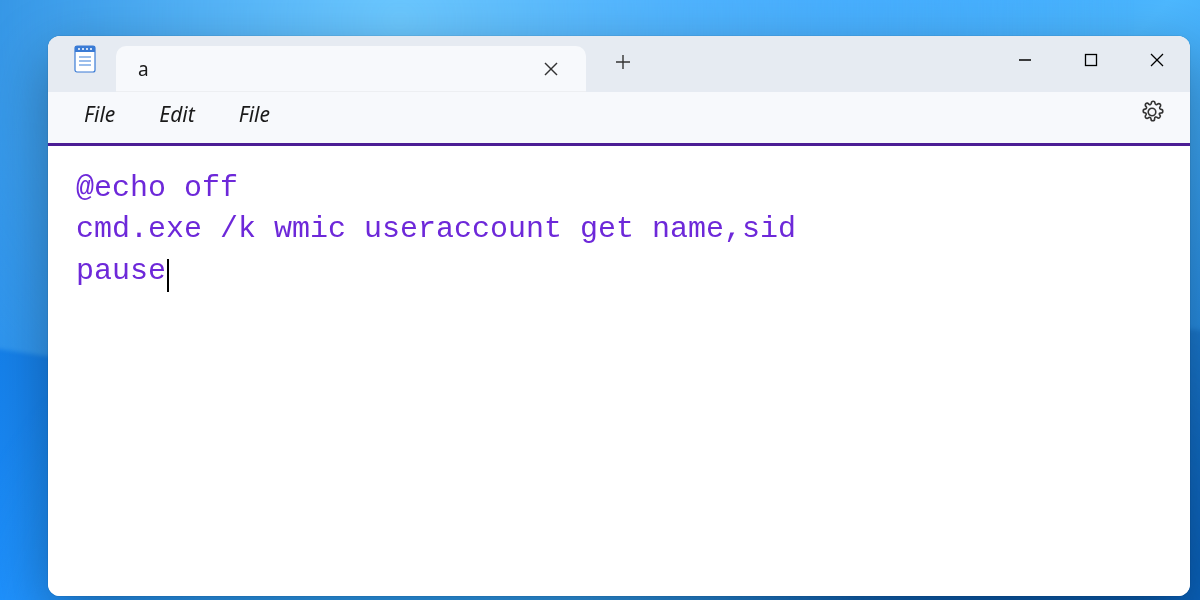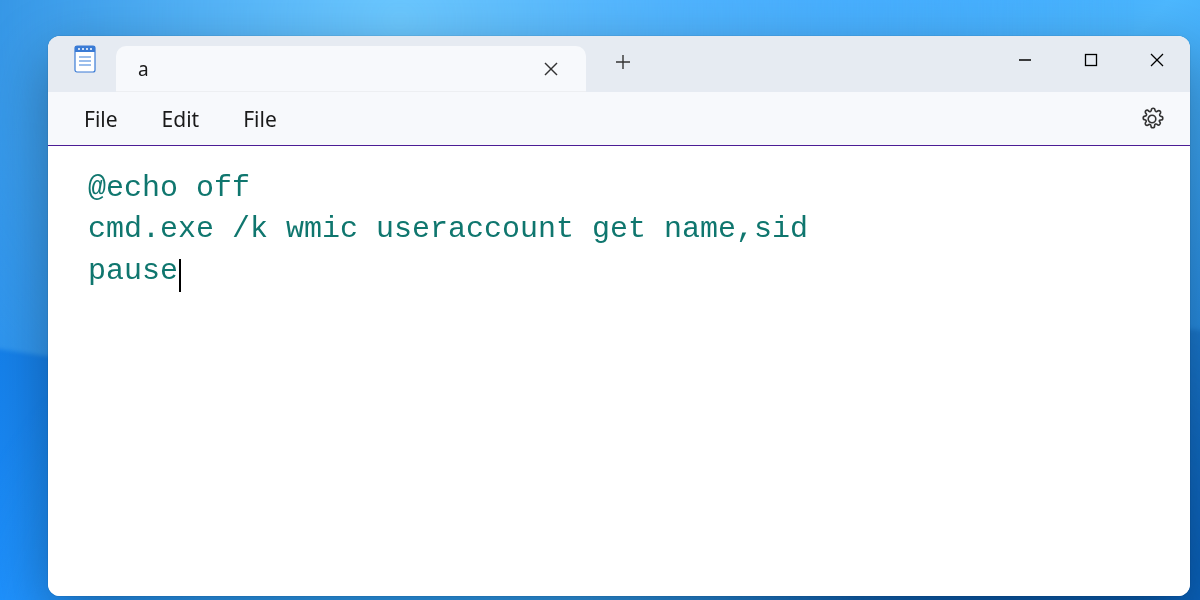--- a/index.html
+++ b/index.html
@@ -83,47 +83,48 @@
   }
   .win-btn {
     width: 66px; height: 48px;
     display: flex; align-items: center; justify-content: center;
     cursor: pointer;
   }
 
   .menubar {
     height: 54px;
     background: #f7f9fc;
-    border-bottom: 1px solid #4c1d95;
-    display: flex; align-items: center;
+    border-bottom: 3px solid #4c1d95;
+    display: flex; 
     padding: 0 18px;
     gap: 8px;
+    font-style: italic;
   }
   .menu-item {
     font-size: 21px;
     color: #1a1a1a;
     padding: 8px 18px;
     border-radius: 6px;
     cursor: pointer;
   }
   .menu-spacer { flex: 1; }
   .settings-btn {
     width: 40px; height: 40px;
     display: flex; align-items: center; justify-content: center;
     cursor: pointer; border-radius: 6px;
   }
 
   .editor {
     flex: 1;
     background: #ffffff;
-    padding: 22px 40px;
+    padding: 22px 28px;
     font-family: Consolas, "Courier New", monospace;
     font-size: 30px;
     line-height: 1.38;
-    color: #0f766e;
+    color: #6d28d9;
     white-space: pre;
     outline: none;
     position: relative;
   }
   .cursor {
     display: inline-block;
     width: 2px; height: 1.1em;
     background: #000;
     vertical-align: text-bottom;
     margin-left: 1px;

